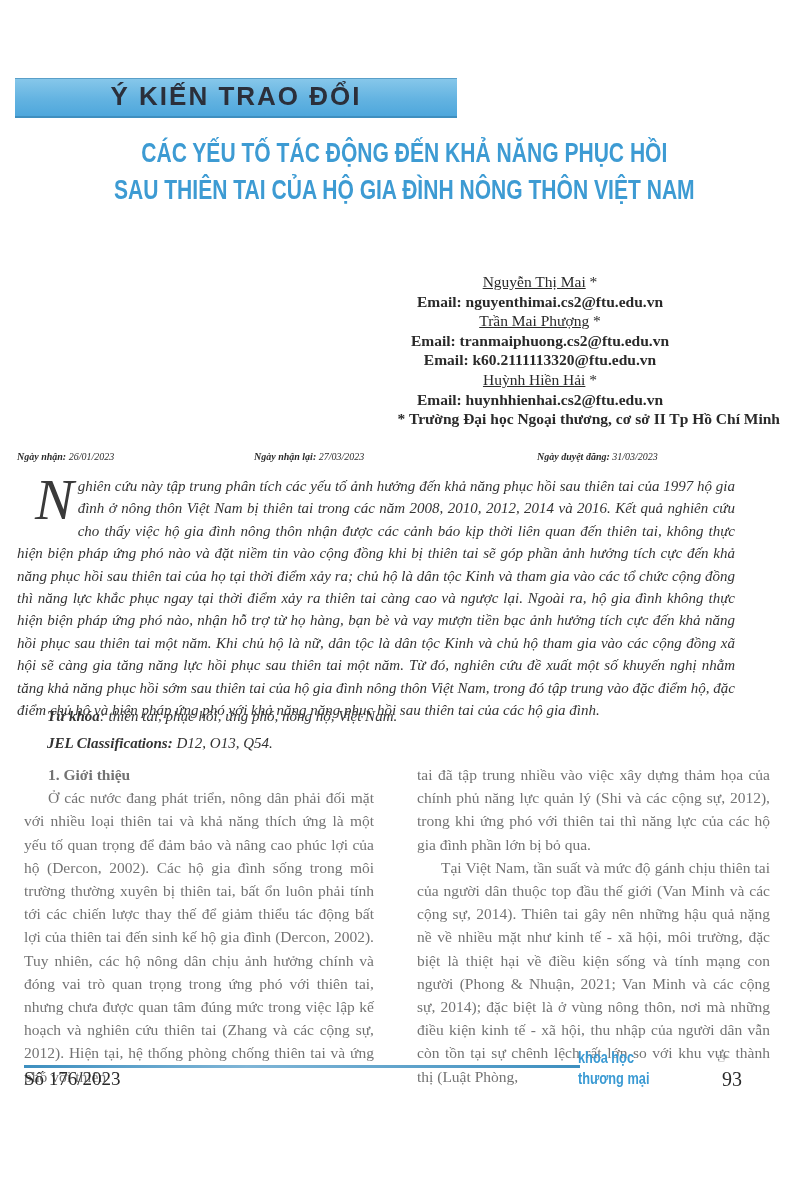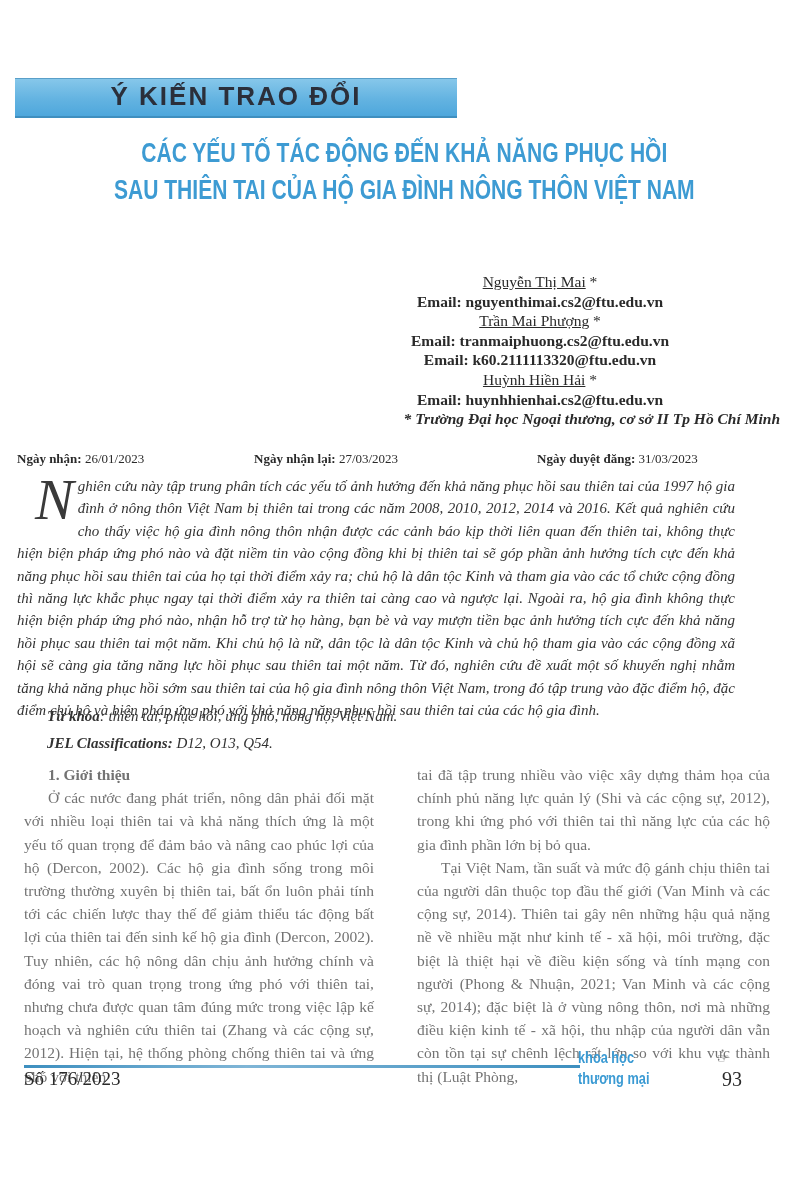--- a/index.html
+++ b/index.html
@@ -22,25 +22,25 @@
     transform: scaleX(0.78); transform-origin: 400px 0;
   }
   .article-title div { white-space: nowrap; }
 
   .authors {
     position: absolute; left: 300px; width: 480px; top: 272px; text-align: center;
     font-weight: 700; font-size: 15.5px; line-height: 19.6px; color: #2a2a2a;
   }
   .authors .name { text-decoration: underline; font-weight: 400; margin-top: 40px; }
   .authors .star { font-weight: 400; }
-  .affil { text-align: right; white-space: nowrap; font-style: italic; }
+  .affil { text-align: right; white-space: nowrap; }
 
   .dates {
     position: absolute; top: 451px; left: 17px; width: 720px; height: 20px;
-    font-size: 13px; color: #2a2a2a;
+    font-style: italic; font-size: 10px; color: #2a2a2a;
   }
   .dates span { position: absolute; top: 0; white-space: nowrap; }
   .dates b { font-weight: 700; }
 
   .abstract {
     position: absolute; left: 17px; top: 475px; width: 718px;
     font-style: italic; font-size: 15px; line-height: 22.4px; text-align: justify; color: #333;
   }
   .dropcap {
     float: left; font-size: 58px; line-height: 46px; margin: 2px 4px 0 18px;

